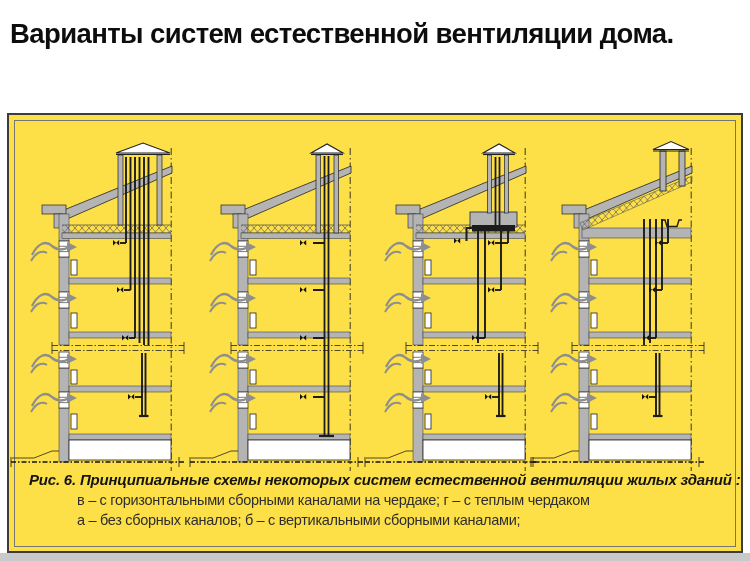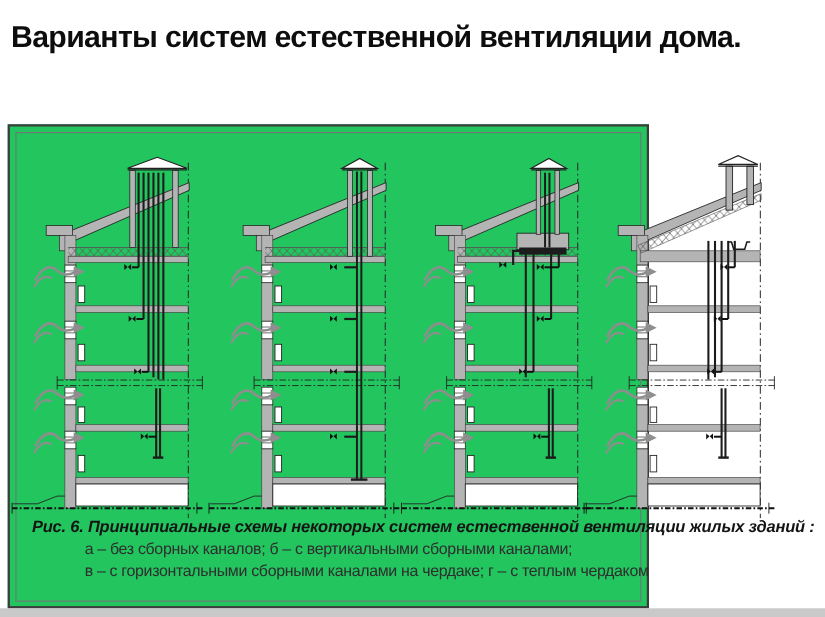--- a/index.html
+++ b/index.html
@@ -9,22 +9,22 @@
     --frame:#3c3c3c;
     --frame-inner:#757575;
     --strip:#c9c9c9;
   }
   *{margin:0;padding:0;box-sizing:border-box;}
   html,body{width:750px;height:561px;background:#fff;overflow:hidden;
     font-family:"Liberation Sans",sans-serif;}
   .slide{position:relative;width:750px;height:561px;background:#fff;}
   .page-title{position:absolute;left:10px;top:18px;width:736px;
     font-size:27.5px;font-weight:700;color:#0d0d0d;letter-spacing:-.6px;white-space:nowrap;}
-  .frame-outer{position:absolute;left:7px;top:113px;width:583px;height:440px;
-    border:2px solid var(--frame);background:#22c55e;}
+  .frame-outer{position:absolute;left:7px;top:113px;width:736px;height:440px;
+    border:2px solid var(--frame);background:#fde047;}
   .frame-inner{position:absolute;left:5px;top:5px;right:5px;bottom:4px;
     border:1px solid var(--frame-inner);}
   .diagram-svg{position:absolute;left:0;top:0;width:726px;height:356px;overflow:visible;}
   .caption{position:absolute;left:0;top:350px;right:0;}
   .cap-head{font-size:15px;font-weight:700;font-style:italic;color:#141414;
     padding-left:14px;letter-spacing:-.2px;white-space:nowrap;}
   .cap-line{font-size:14.5px;color:#2e2e2e;padding-left:62px;margin-top:4px;
     letter-spacing:-.3px;white-space:nowrap;}
   .bottom-strip{position:absolute;left:0;top:553px;width:750px;height:8px;background:var(--strip);}
 </style>
@@ -258,21 +258,21 @@
             <use href="#bt" x="97" y="195"></use>
               <line x1="104" y1="198" x2="110" y2="198" stroke="#111" stroke-width="1.8"></line>
             <use href="#bt" x="96" y="254"></use>
               <line x1="103" y1="257" x2="110" y2="257" stroke="#111" stroke-width="1.8"></line>
           </g>
         </g>
       </svg>
 
       <div class="caption">
         <p class="cap-head">Рис. 6. Принципиальные схемы некоторых систем естественной вентиляции жилых зданий :</p>
+        <p class="cap-line">в – с горизонтальными сборными каналами на чердаке; г – с теплым чердаком</p>
         <p class="cap-line">а – без сборных каналов; б – с вертикальными сборными каналами;</p>
-        <p class="cap-line">в – с горизонтальными сборными каналами на чердаке; г – с теплым чердаком</p>
       </div>
 
     </div>
   </div>
 
   <div class="bottom-strip"></div>
 </div>
 
 </body></html>

